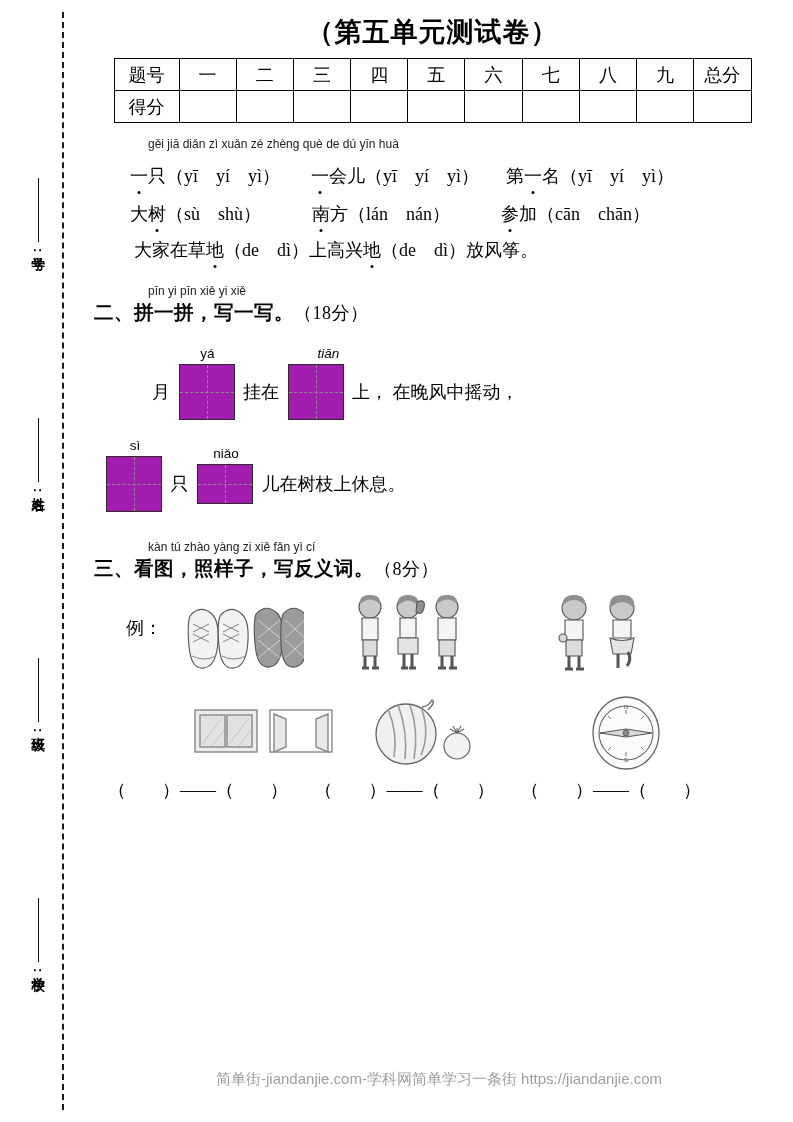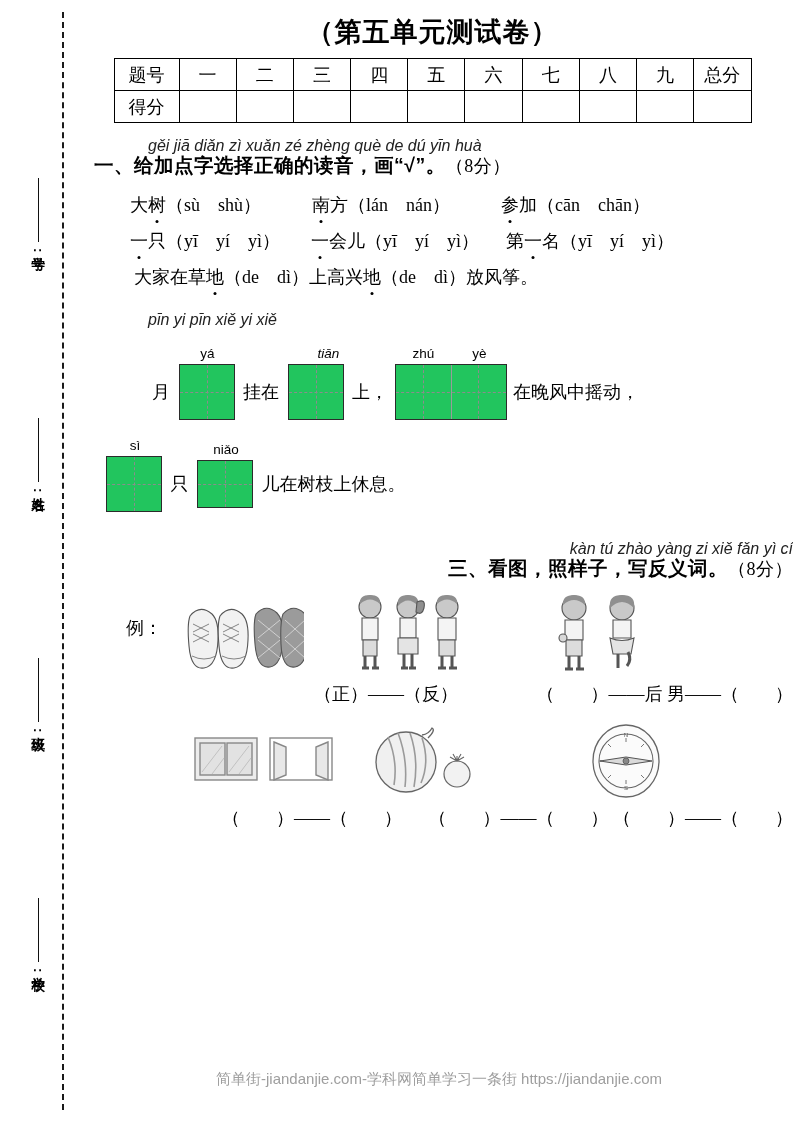--- a/index.html
+++ b/index.html
@@ -84,25 +84,24 @@
     font-family:"Liberation Sans","DejaVu Sans",sans-serif;
     font-size:18px;
     font-weight:500;
   }
   table.score td.head-cell{width:62px;}
 
   
   .qblock{margin:0 0 0 22px;}
   .pinyin-row{
     font-family:"Liberation Sans","DejaVu Sans",sans-serif;
-    font-size:16px;
+    font-size:12px;
     color:#222;
     height:15px;
     white-space:nowrap;
-    font-style:italic;
   }
   .q-head{
     font-family:"Liberation Sans","DejaVu Sans",sans-serif;
     font-weight:bold;
     font-size:19.5px;
     white-space:nowrap;
     letter-spacing:0.5px;
   }
   .q-head .num{font-weight:bold;}
   .q-head .pts{
@@ -123,21 +122,21 @@
     width:3px;height:3px;border-radius:50%;
     background:#000;transform:translateX(-50%);
   }
 
   
   .tzg{
     display:inline-block;
     vertical-align:middle;
     border:1.2px solid #2b2b2b;
     position:relative;
-    background:#22c55e;
+    background:#a21caf;
     box-sizing:border-box;
   }
   .tzg .vline{
     position:absolute;top:0;bottom:0;width:0;
     border-left:1px dashed #8c8c8c;
   }
   .tzg .hline{
     position:absolute;left:0;right:0;top:50%;height:0;
     border-top:1px dashed #8c8c8c;
   }
@@ -251,99 +250,91 @@
         <td></td>
         <td></td>
         <td></td>
         <td></td>
       </tr>
     </tbody>
   </table>
 
   <div class="qblock" style="margin-top:14px;">
     <div class="pinyin-row" style="margin-left:54px;">gěi jiā diǎn zì xuǎn zé zhèng què de dú yīn     huà</div>
-    <div class="q-head">
-      <span class="num">一、</span><span>给加点字选择正确的读音，画“√”。</span><span class="pts">（8分）</span>
+
+    <div class="body-line" style="margin-left:36px;margin-top:12px;">
+      <span><span class="dotchar">一</span>只<span>（yī　yí　yì）</span></span>
+      <span style="display:inline-block;width:22px;"></span>
+      <span><span class="dotchar">一</span>会儿<span>（yī　yí　yì）</span></span>
+      <span style="display:inline-block;width:18px;"></span>
+      <span>第<span class="dotchar">一</span>名<span>（yī　yí　yì）</span></span>
     </div>
 
     <div class="body-line" style="margin-left:36px;margin-top:14px;">
       <span>大<span class="dotchar">树</span><span>（sù　shù）</span></span>
       <span class="gap"></span>
       <span><span class="dotchar">南</span>方<span>（lán　nán）</span></span>
       <span class="gap"></span>
       <span><span class="dotchar">参</span>加<span>（cān　chān）</span></span>
     </div>
 
-    <div class="body-line" style="margin-left:36px;margin-top:12px;">
-      <span><span class="dotchar">一</span>只<span>（yī　yí　yì）</span></span>
-      <span style="display:inline-block;width:22px;"></span>
-      <span><span class="dotchar">一</span>会儿<span>（yī　yí　yì）</span></span>
-      <span style="display:inline-block;width:18px;"></span>
-      <span>第<span class="dotchar">一</span>名<span>（yī　yí　yì）</span></span>
-    </div>
-
     <div class="body-line" style="margin-left:40px;margin-top:12px;">
       <span>大家在草</span><span class="dotchar">地</span><span>（de　dì）上高兴</span><span class="dotchar">地</span><span>（de　dì）放风筝。</span>
     </div>
   </div>
 
   <div class="qblock" style="margin-top:22px;">
     <div class="pinyin-row" style="margin-left:54px;">pīn yi pīn    xiě yi xiě</div>
+    <div class="q-head">
+      <span class="num">二、</span><span>拼一拼，写一写。</span><span class="pts">（18分）</span>
+    </div>
 
     <div class="writing-row" style="margin-left:58px;margin-top:38px;height:58px;">
       <span class="txt">月</span>
 
       <span class="tzg" style="width:56px;height:56px;margin:0 4px;">
         <span class="pylab" style="left:0;width:56px;">yá</span>
         <span class="vline" style="left:50%;"></span>
         <span class="hline"></span>
       </span>
 
       <span class="txt">挂在</span>
 
       <span class="tzg" style="width:56px;height:56px;margin:0 4px;">
         <span class="pylab" style="left:12px;width:56px;font-style:italic;">tiān</span>
         <span class="vline" style="left:50%;"></span>
         <span class="hline"></span>
       </span>
 
       <span class="txt">上，</span>
 
-      <span class="tzg" style="width:112px;height:56px;margin:0 2px;">
-        <span class="pylab" style="left:0;width:56px;">zhú</span>
-        <span class="pylab" style="left:56px;width:56px;">yè</span>
-        <span class="vline" style="left:25%;"></span>
-        <span class="solidsep" style="left:50%;"></span>
-        <span class="vline" style="left:75%;"></span>
-        <span class="hline"></span>
-      </span>
 
       <span class="txt">在晚风中摇动，</span>
     </div>
 
     <div class="writing-row" style="margin-left:8px;margin-top:34px;height:58px;">
       <span class="tzg" style="width:56px;height:56px;margin:0 4px;">
         <span class="pylab" style="left:0;width:56px;">sì</span>
         <span class="vline" style="left:50%;"></span>
         <span class="hline"></span>
       </span>
 
       <span class="txt">只</span>
 
-      <span class="tzg" style="width:56px;height:48px;margin:0 4px;">
+      <span class="tzg" style="width:56px;height:40px;margin:0 4px;">
         <span class="pylab" style="left:0;width:56px;">niǎo</span>
         <span class="vline" style="left:50%;"></span>
         <span class="hline"></span>
       </span>
 
       <span class="txt">儿在树枝上休息。</span>
     </div>
   </div>
 
-  <div class="qblock" style="margin-top:26px;text-align:right;">
+  <div class="qblock" style="margin-top:26px;">
     <div class="pinyin-row" style="margin-left:54px;">kàn tú    zhào yàng zi    xiě fǎn yì cí</div>
     <div class="q-head">
       <span class="num">三、</span><span>看图，照样子，写反义词。</span><span class="pts">（8分）</span>
     </div>
 
     <div class="illus-row" style="margin-top:12px;">
       <div class="illus" style="left:32px;top:22px;font-family:'Liberation Serif',serif;font-size:18px;">例：</div>
 
       <div class="illus" style="left:88px;top:4px;">
         <svg width="122" height="78" viewBox="0 0 122 78">
@@ -409,25 +400,20 @@
             <ellipse cx="72" cy="14" rx="12" ry="12" fill="#c9c9c9"></ellipse>
             <path d="M60 14 q12 -12 24 0 q2 -13 -12 -13 q-14 0 -12 13z" fill="#8f8f8f" stroke="none"></path>
             <path d="M63 26 h18 v18 h-18z"></path>
             <path d="M60 44 q12 5 24 0 l-3 16 h-18z" fill="#e4e4e4"></path>
             <path d="M68 60 v14 M78 58 q4 8 -1 14" stroke-width="3" fill="none"></path>
           </g>
         </svg>
       </div>
     </div>
 
-    <div class="answer-row" style="margin-left:16px;margin-top:4px;">
-      <span style="display:inline-block;width:184px;">（正）——（反）</span>
-      <span style="display:inline-block;width:200px;">（　　）——后</span>
-      <span style="display:inline-block;">男——（　　）</span>
-    </div>
 
     <div class="illus-row" style="margin-top:18px;height:78px;">
 
       <div class="illus" style="left:98px;top:8px;">
         <svg width="142" height="60" viewBox="0 0 142 60">
           <g stroke="#888" stroke-width="1.4" fill="#ececec">
             <rect x="3" y="6" width="62" height="42"></rect>
             <rect x="8" y="11" width="25" height="32" fill="#e2e2e2"></rect>
             <rect x="35" y="11" width="25" height="32" fill="#e2e2e2"></rect>
           </g>

